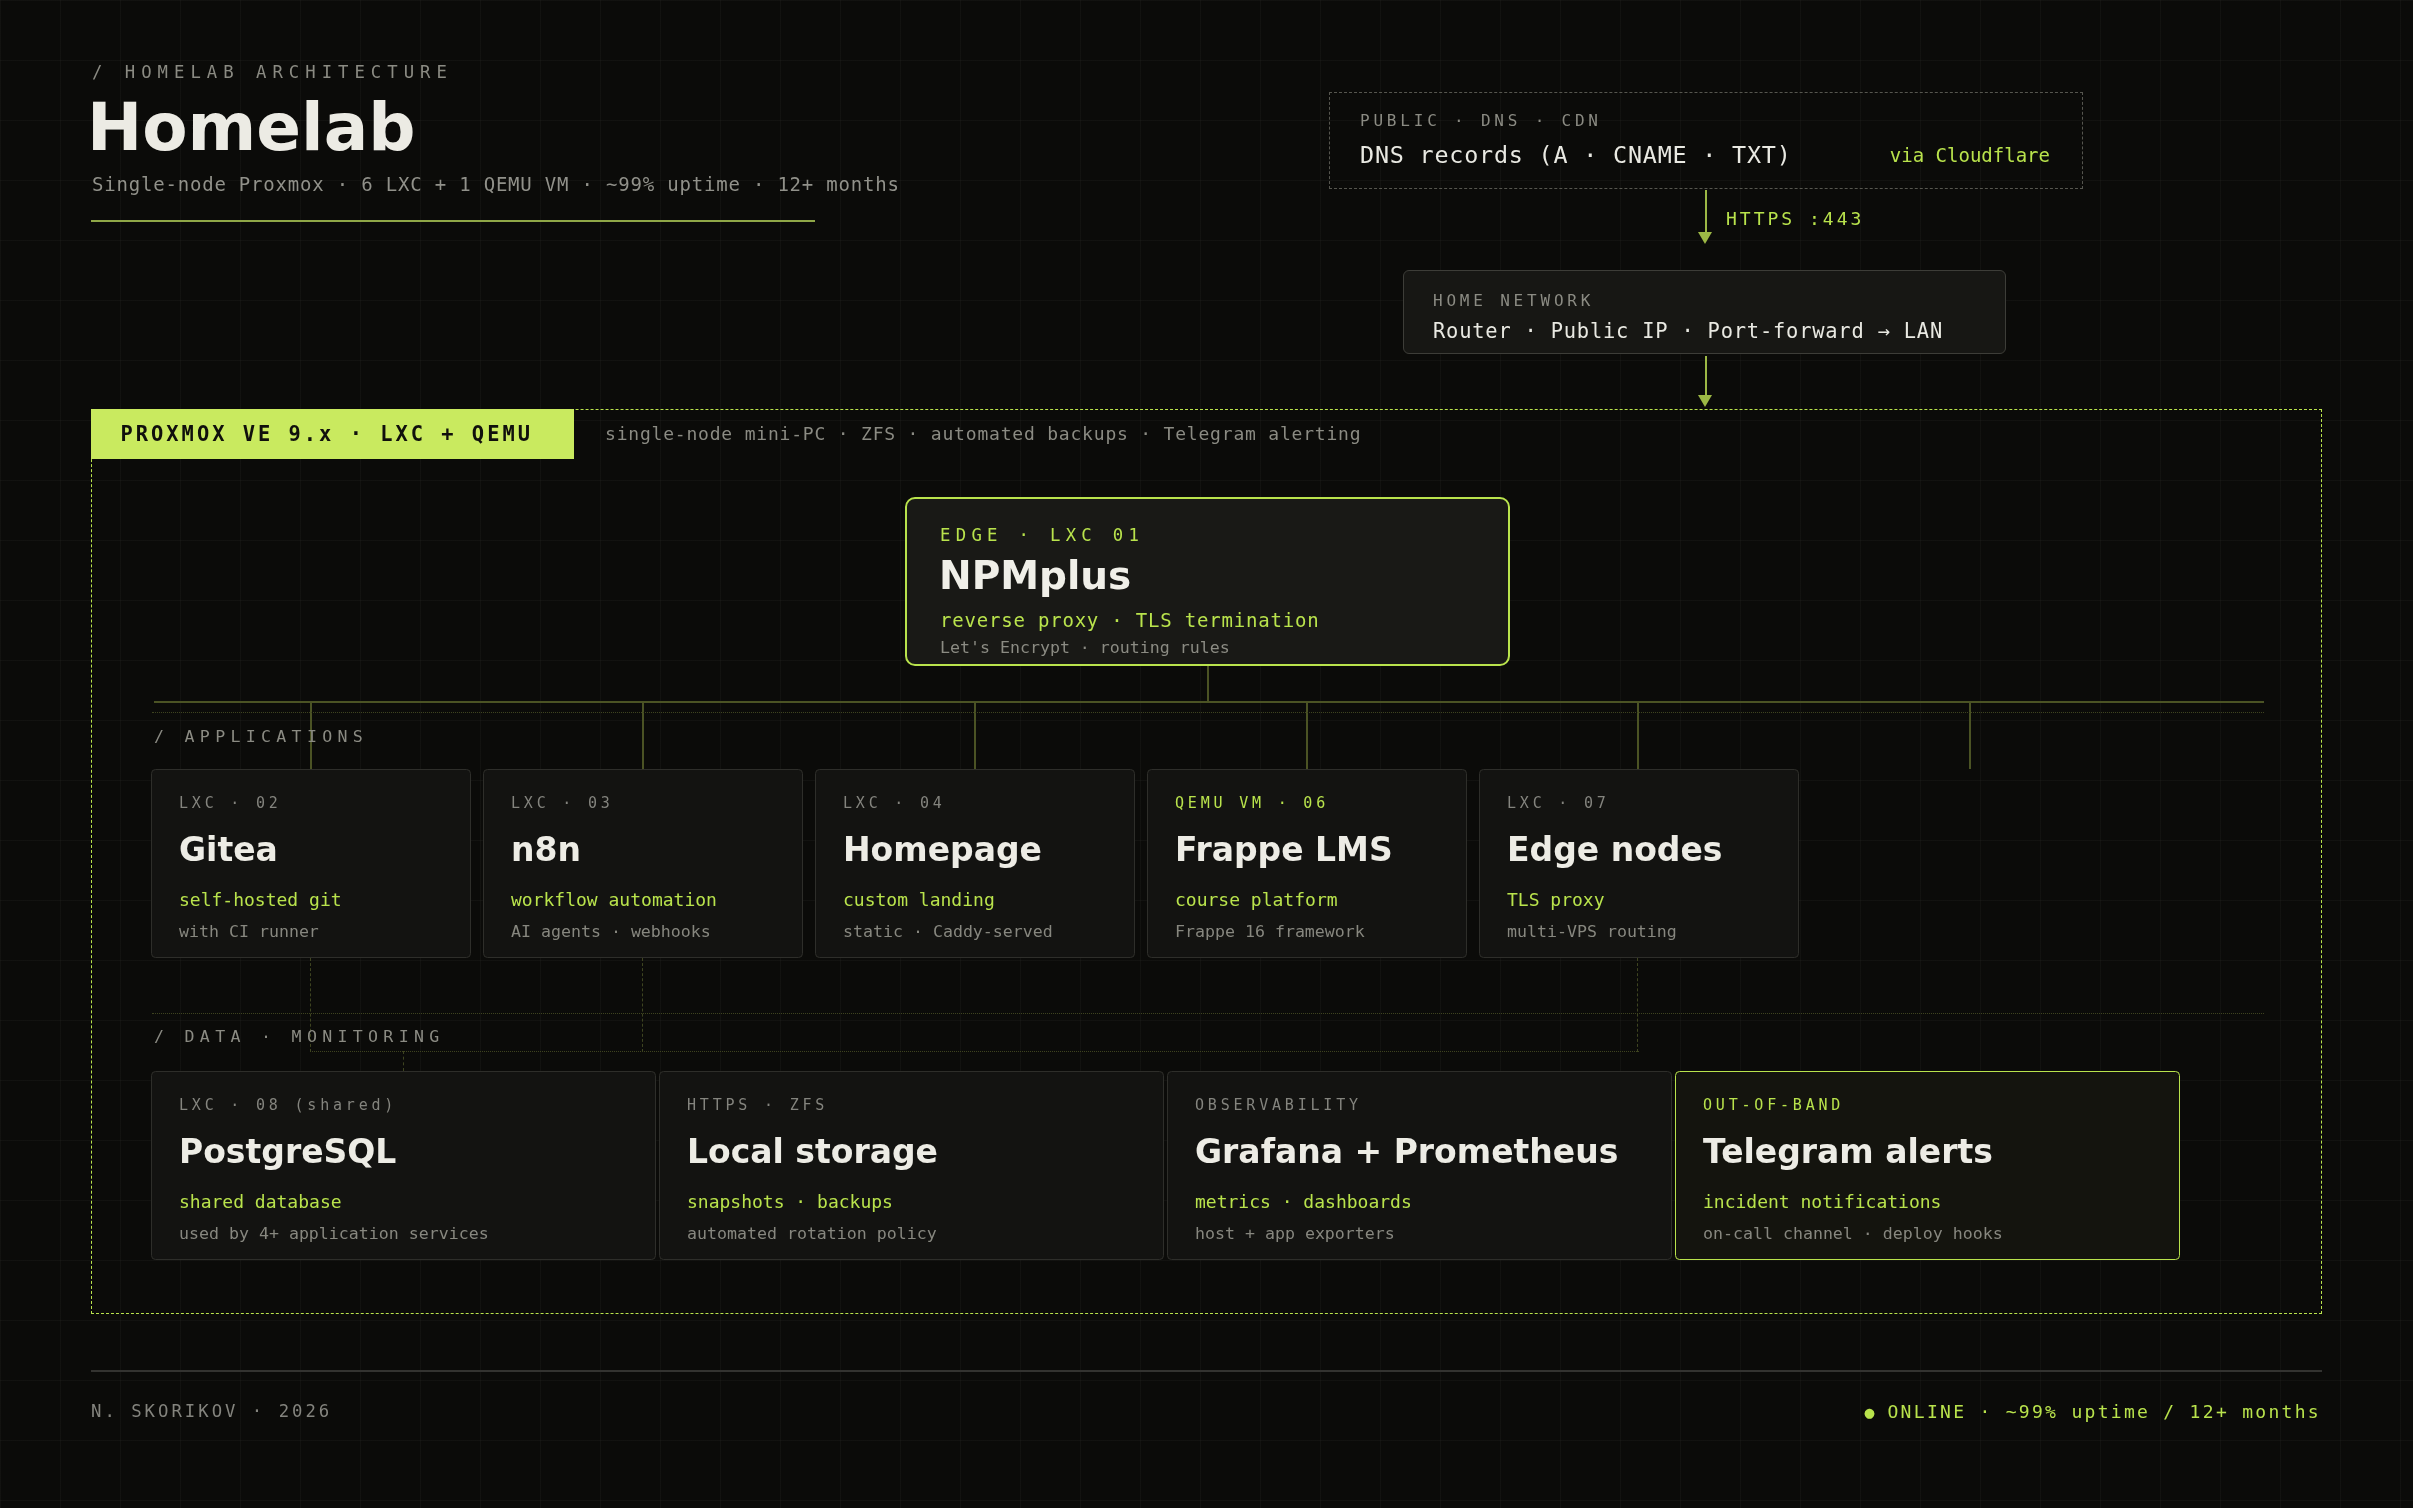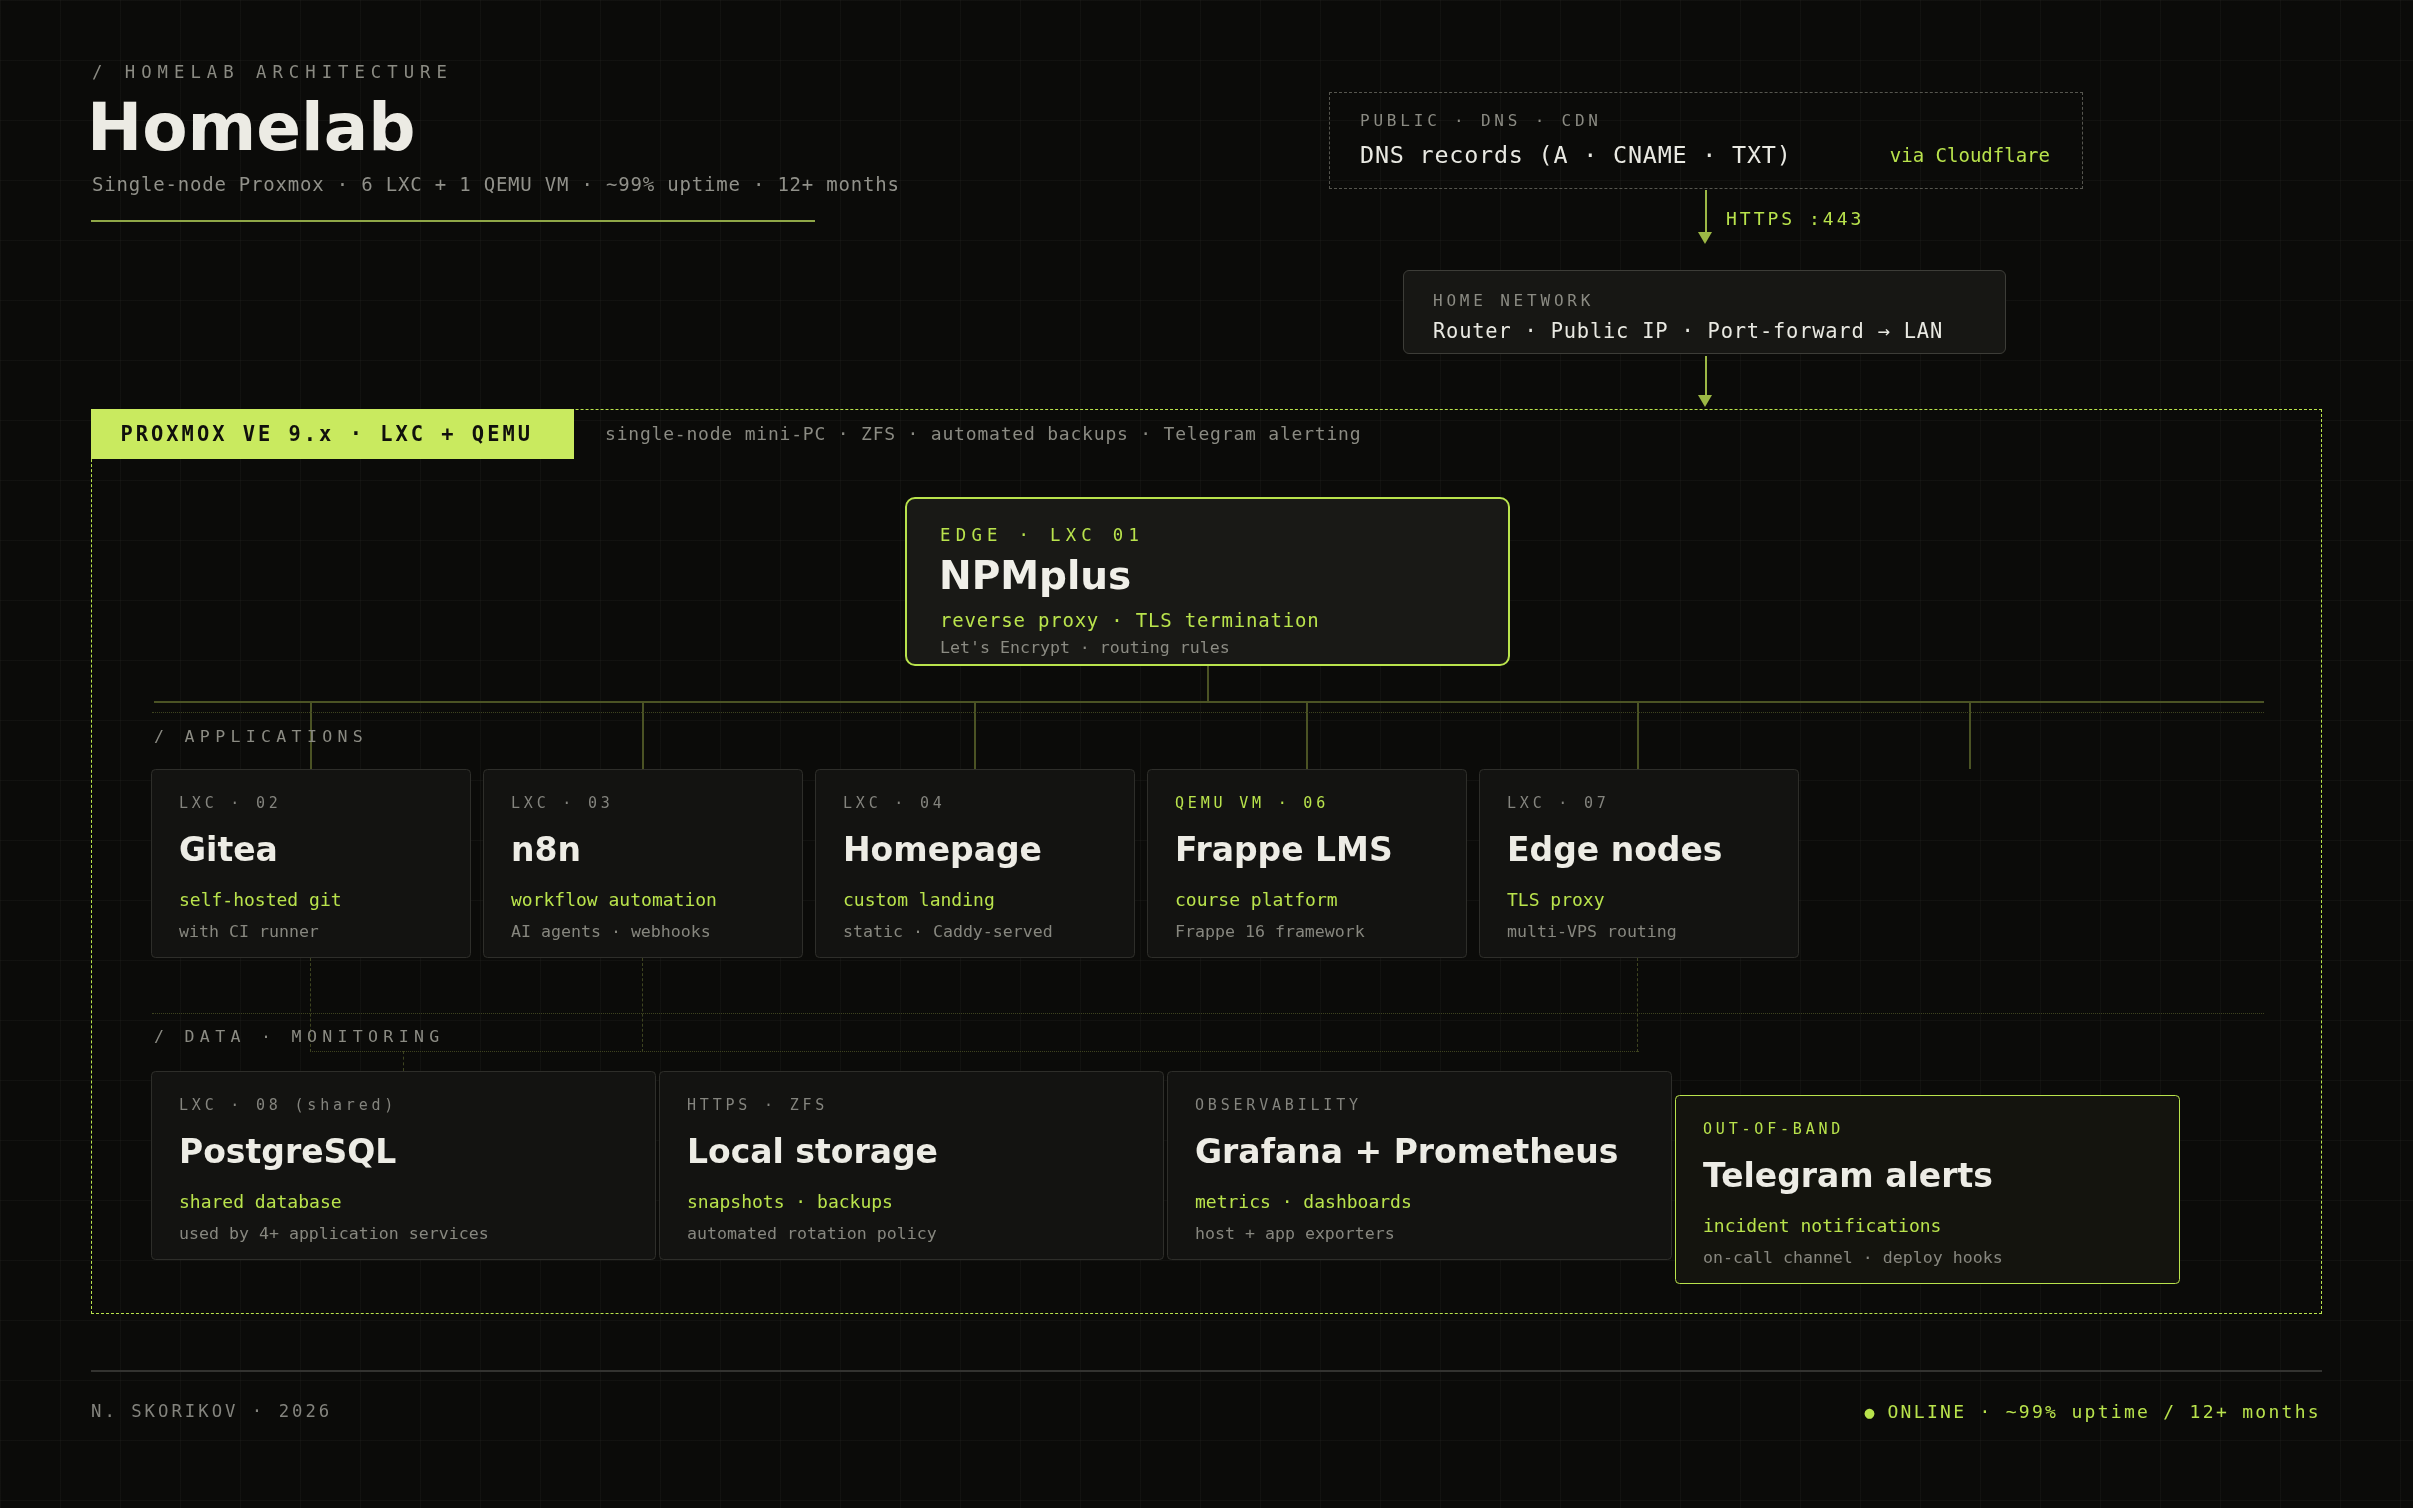--- a/index.html
+++ b/index.html
@@ -67,21 +67,21 @@
   .section-label { position:absolute; font-size:16.6px; letter-spacing:5.3px; color:#8b8b83; }
 
   
   .row { position:absolute; display:flex; }
   .row-apps { left:59px; top:359px; gap:12px; }
   .row-data { left:59px; top:661px; gap:3px; }
   .card { position:relative; height:189px; background:#131311; border:1.5px solid #2e2e2a; border-radius:4.5px;
           padding:24px 21px 0 27px; }
   .card.app { width:320px; }
   .card.data { width:505px; }
-  .card.accent-card { border-color:#b9e34c; background:#14140e;margin-top:24px; }
+  .card.accent-card { border-color:#b9e34c; background:#14140e; }
   .card .c-label { font-size:15px; letter-spacing:3.8px; color:#84847e; }
   .card .c-label.accent { color:#b9e34c; }
   .card .c-title { margin-top:18px; font-size:33px; font-weight:bold; color:#edece5; font-family:"DejaVu Sans", sans-serif; }
   .card .c-tag { margin-top:19.6px; font-size:18px; color:#b9e34c; }
   .card .c-sub { margin-top:12px; font-size:16.6px; color:#87877f; }
 
   
   .footer-rule { position:absolute; left:91px; top:1370px; width:2231px; height:1.5px; background:#333330; }
   .footer-left { position:absolute; left:91px; top:1401px; font-size:17.3px; letter-spacing:3px; color:#84847e; }
   .footer-right { position:absolute; right:92px; top:1401px; font-size:18px; letter-spacing:2.3px; color:#b9e34c; }

